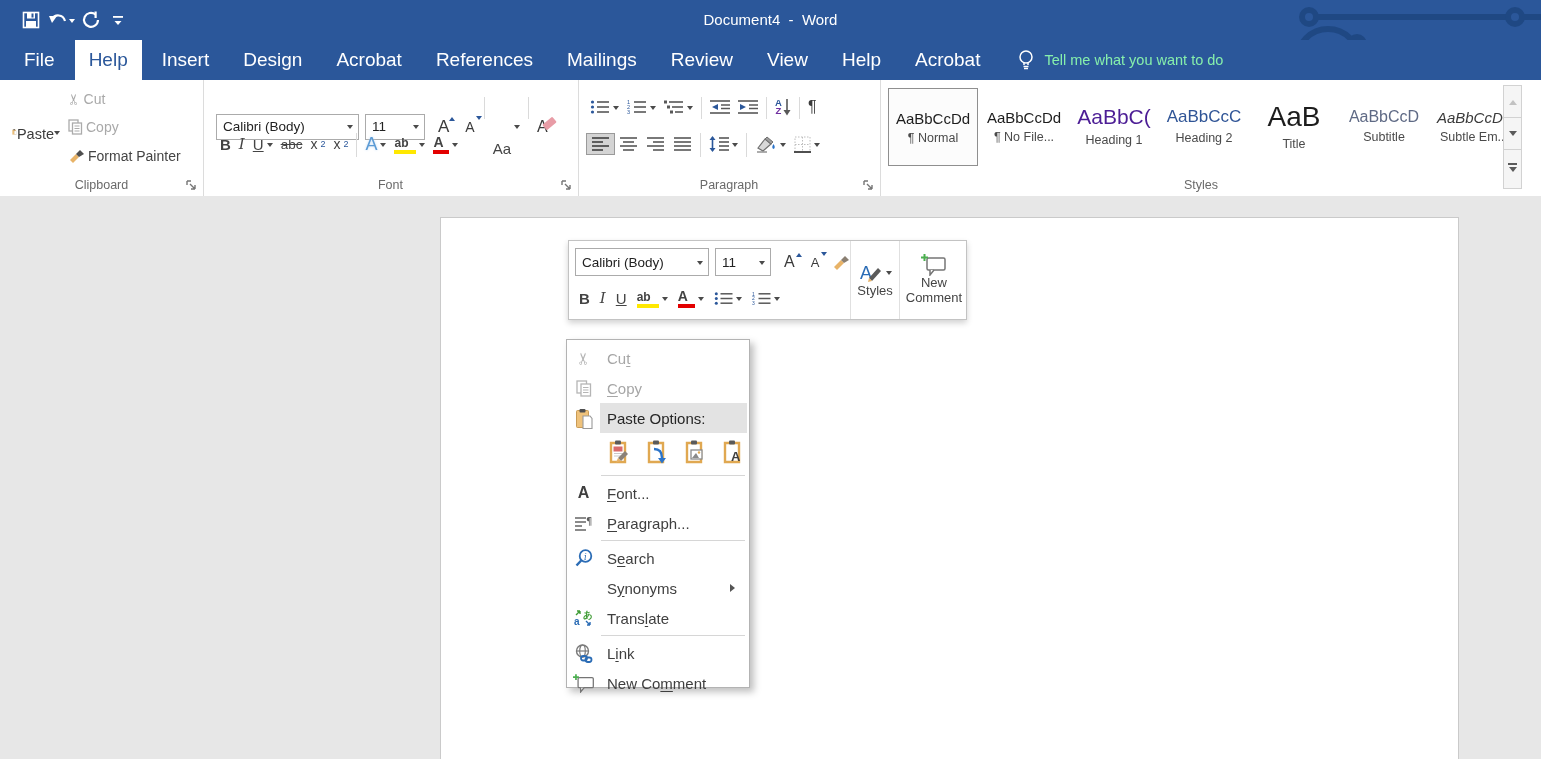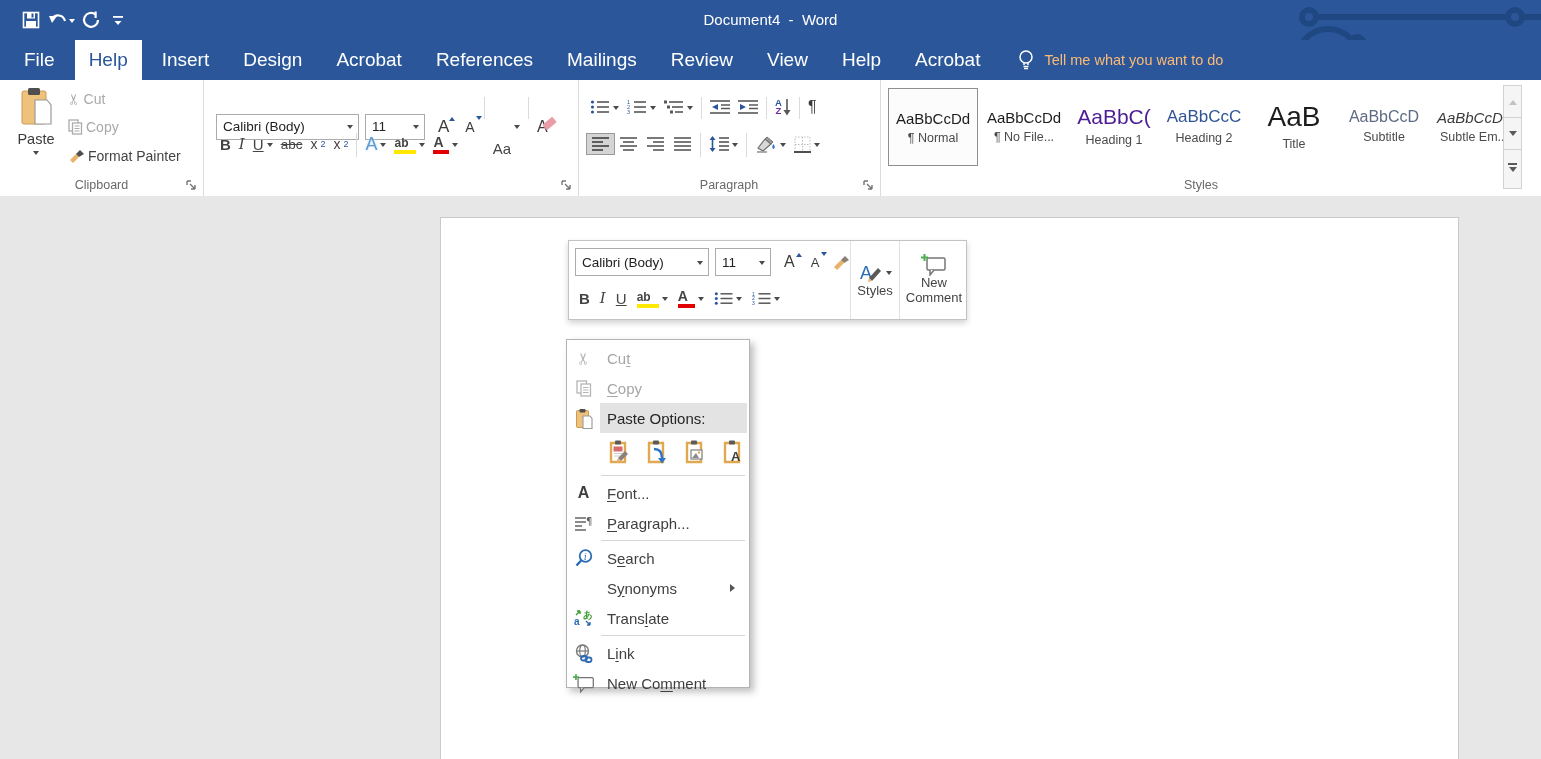--- a/index.html
+++ b/index.html
@@ -11,21 +11,21 @@
   #titlebar{position:absolute;left:0;top:0;width:1541px;height:40px;background:#2b579a;}
   #deco{position:absolute;right:0;top:0;width:270px;height:84px;pointer-events:none;}
   .qat{position:absolute;top:6px;display:flex;align-items:center;height:28px;color:#fff;}
   .qat-btn{width:30px;height:28px;display:flex;align-items:center;justify-content:center;cursor:default;}
   .qat-dd{width:0;height:0;border:3px solid transparent;border-top:4px solid #fff;margin:4px 0 0 1px;}
   #title{position:absolute;left:50%;top:0;transform:translateX(-50%);height:40px;line-height:40px;color:#fff;font-size:15px;white-space:pre;}
   
   #tabrow{position:absolute;left:0;top:40px;width:1541px;height:40px;background:#2b579a;display:flex;align-items:stretch;}
   .tab{color:#fff;font-size:19px;padding:0 14px;display:flex;align-items:center;margin-right:6px;}
   .tab.active{background:#fff;color:#2b579a;}
-  #tellme{display:flex;align-items:center;color:#fdba74;font-size:14.5px;gap:10px;margin-left:18px;}
+  #tellme{display:flex;align-items:center;color:#86efac;font-size:14.5px;gap:10px;margin-left:18px;}
   
   #ribbon{position:absolute;left:0;top:80px;width:1541px;height:116px;background:#fff;border-bottom:1px solid #d5d3d1;}
   .grp{position:absolute;top:0;height:116px;border-right:1px solid #dcdcdc;}
   .grp-label{position:absolute;bottom:4px;left:0;right:0;text-align:center;font-size:12.5px;color:#6a6a6a;}
   .launcher{position:absolute;bottom:4px;right:5px;width:13px;height:13px;}
   .rbtn{display:flex;align-items:center;gap:3px;padding:2px 4px;color:#444;font-size:14px;white-space:nowrap;}
   .dd{width:0;height:0;border:3.5px solid transparent;border-top:4px solid #4a4a4a;margin-top:4px;}
   .dd.sm{border-width:3px;border-top-width:4px;}
   .vd{width:1px;background:#dadada;align-self:stretch;margin:3px 4px;}
   .combo{display:flex;align-items:center;border:1px solid #ababab;background:#fff;height:24px;font-size:13.5px;color:#222;padding-left:6px;}
@@ -145,21 +145,21 @@
         <line x1="5.5" y1="17.5" x2="10.5" y2="17.5" stroke="#fff" stroke-width="1.5"></line>
         <line x1="6" y1="19.5" x2="10" y2="19.5" stroke="#fff" stroke-width="1.5"></line>
       </svg>
       <span>Tell me what you want to do</span>
     </div>
   </div>
 
   <div id="ribbon">
 
     <div class="grp" style="left:0;width:203px;">
-      <div class="abs" style="left:12px;top:6px;width:48px;height:92px;display:flex;flex-direction:column;align-items:center;">
+      <div class="abs" style="left:12px;top:6px;width:48px;height:92px;display:flex;flex-direction:row;align-items:center;">
         <svg width="34" height="42" viewBox="0 0 34 42">
           <rect x="3" y="5" width="24" height="33" rx="2" fill="#efc27b" stroke="#c99b55" stroke-width="1"></rect>
           <rect x="9" y="2" width="12" height="7" rx="1.5" fill="#4f4f4f"></rect>
           <path d="M16 14 h12 l4 5 v19 h-16 z" fill="#fff" stroke="#9a9a9a" stroke-width="1.2"></path>
         </svg>
         <span style="font-size:14.5px;color:#3b3b3b;margin-top:3px;">Paste</span>
         <span class="dd"></span>
       </div>
       <div class="abs rbtn disabled" style="left:64px;top:8px;">
         <span class="glyph" style="transform:rotate(-90deg);font-family:'DejaVu Sans',sans-serif;">✂</span>
@@ -245,20 +245,21 @@
           </div>
         <div class="rbtn">
           <span class="underbar"><span style="font-size:12px;font-weight:bold;">ab</span><span class="bar" style="background:#ffe800;width:22px;"></span></span>
           <span class="dd sm"></span>
         </div>
         <div class="rbtn">
           <span class="underbar"><span style="font-size:14px;font-weight:bold;">A</span><span class="bar" style="background:#e30000;width:16px;"></span></span>
           <span class="dd sm"></span>
         </div>
       </div>
+      <span class="grp-label">Font</span>
       <svg class="launcher" viewBox="0 0 13 13">
         <path d="M2 2 h4 M2 2 v4" stroke="#767676" stroke-width="1.4" fill="none"></path>
         <path d="M5 5 l5 5 M10 10 h-4 M10 10 v-4" stroke="#767676" stroke-width="1.4" fill="none"></path>
       </svg>
     </div>
 
     <div class="grp" style="left:578px;width:302px;">
       <div class="abs" style="left:8px;top:14px;display:flex;align-items:center;height:26px;">
         <div class="rbtn">
           <svg width="20" height="16" viewBox="0 0 20 16">

